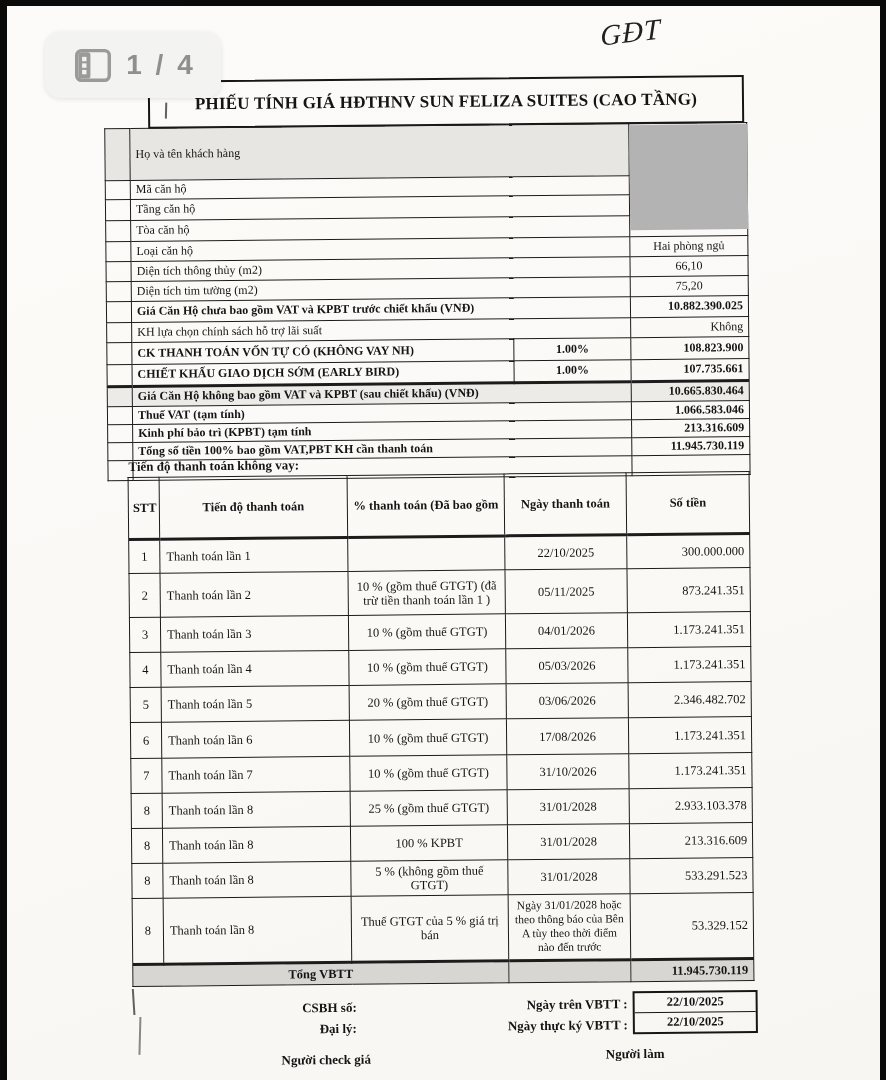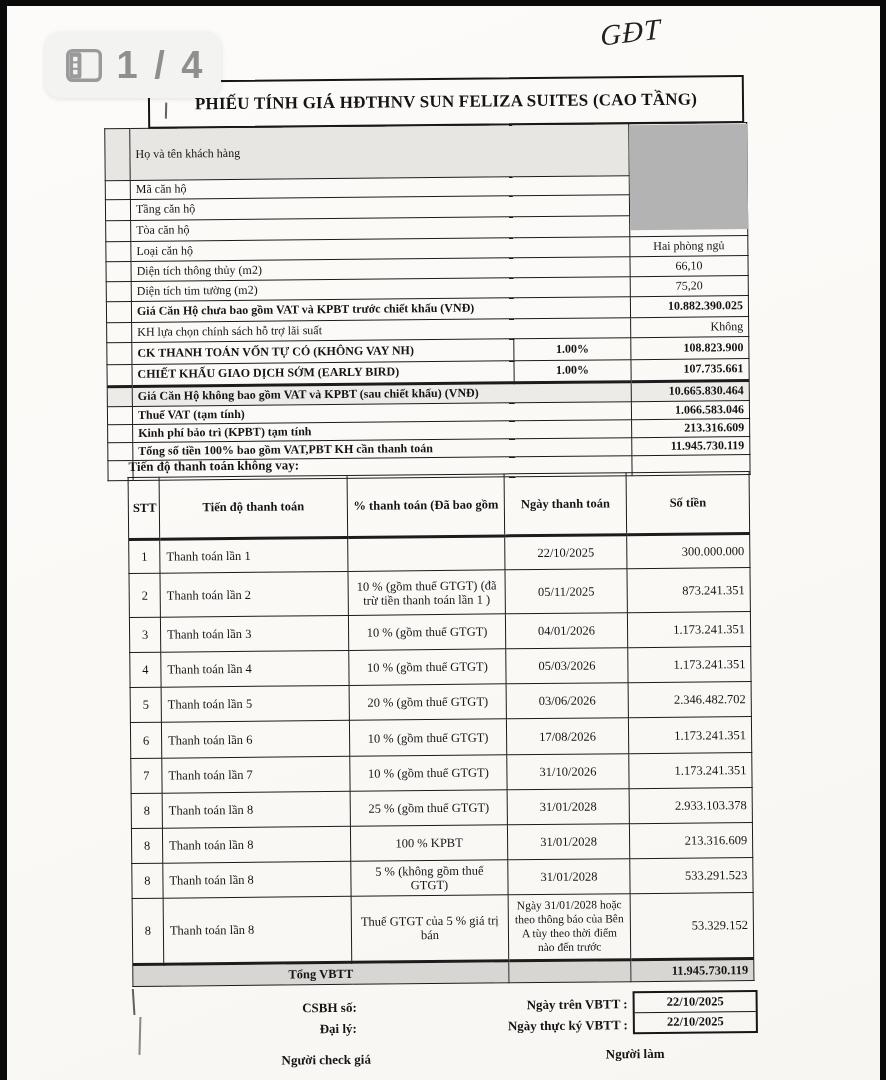--- a/index.html
+++ b/index.html
@@ -70,21 +70,21 @@
   .daterow:first-child{border-bottom:1.5px solid #161616;}
   .sign{position:absolute;font-weight:700;font-size:13px;text-align:center;}
   
   .badge{
     position:absolute;left:45px;top:32px;width:176px;height:66px;
     background:#f3f3f1;border-radius:15px;display:flex;align-items:center;
     justify-content:center;gap:10px;z-index:20;
     box-shadow:0 1px 5px rgba(0,0,0,0.10);
     font-family:"Liberation Sans", sans-serif;
   }
-  .badge .num{font-size:38px;font-weight:600;color:#8f8f8f;letter-spacing:3px;}
+  .badge .num{font-size:28px;font-weight:600;color:#8f8f8f;letter-spacing:3px;}
   
   .handwriting{
     position:absolute;left:600px;top:16px;z-index:15;
     font-style:italic;font-size:29px;font-weight:400;color:#202020;
     transform:rotate(-7deg) skewX(-6deg);letter-spacing:1px;
   }
   
   .artifact{position:absolute;background:#2e2e2e;opacity:.75;}
   .a1{left:169px;top:100px;width:2px;height:16px;transform:rotate(2deg);}
   .a2{left:128px;top:986px;width:2px;height:26px;transform:rotate(-3deg);}

